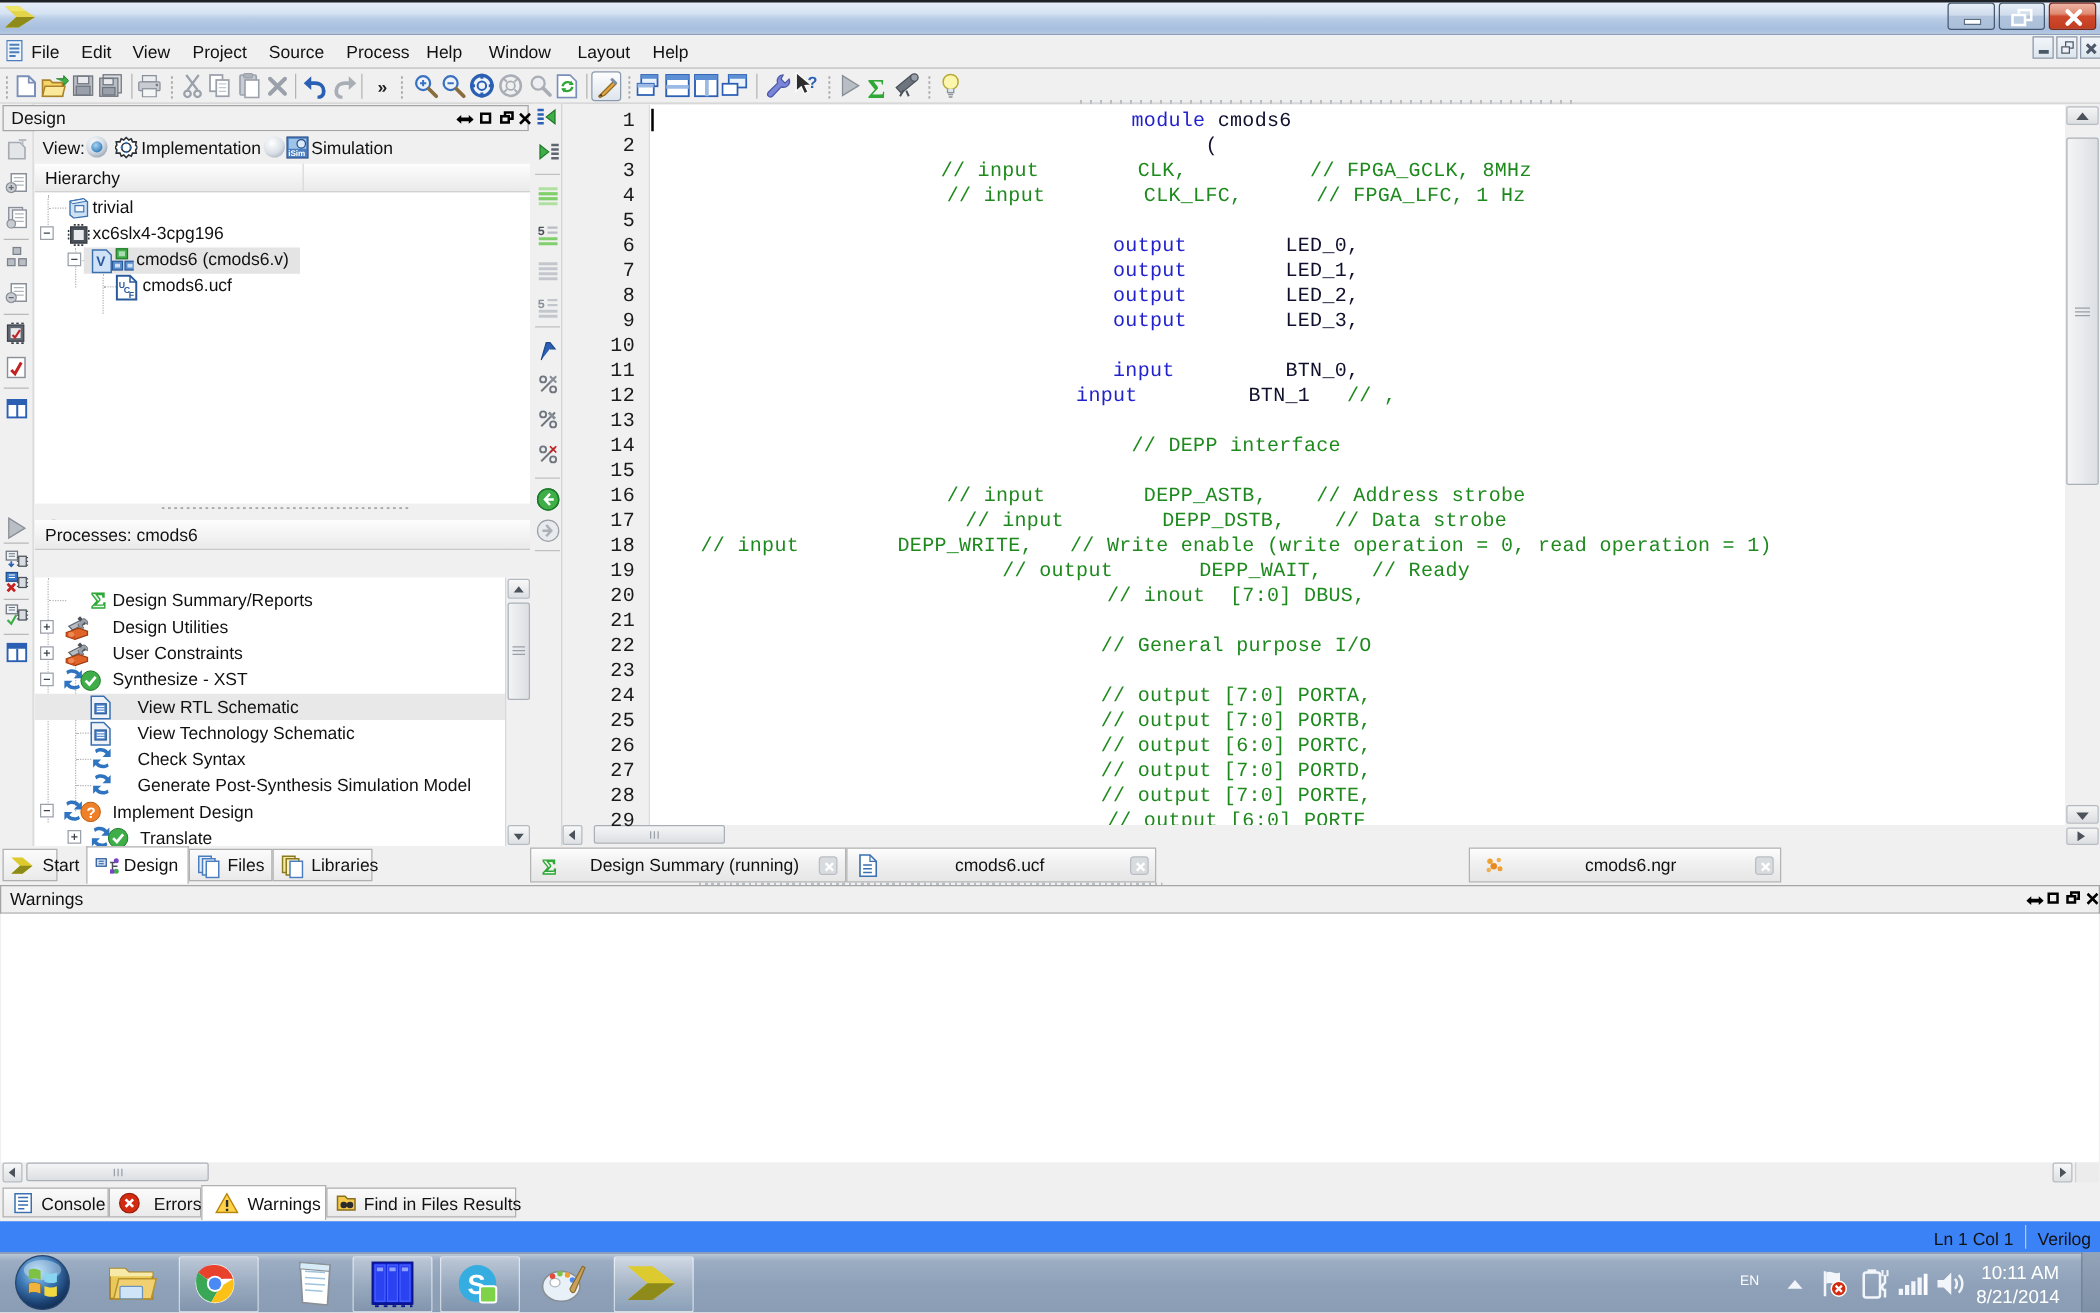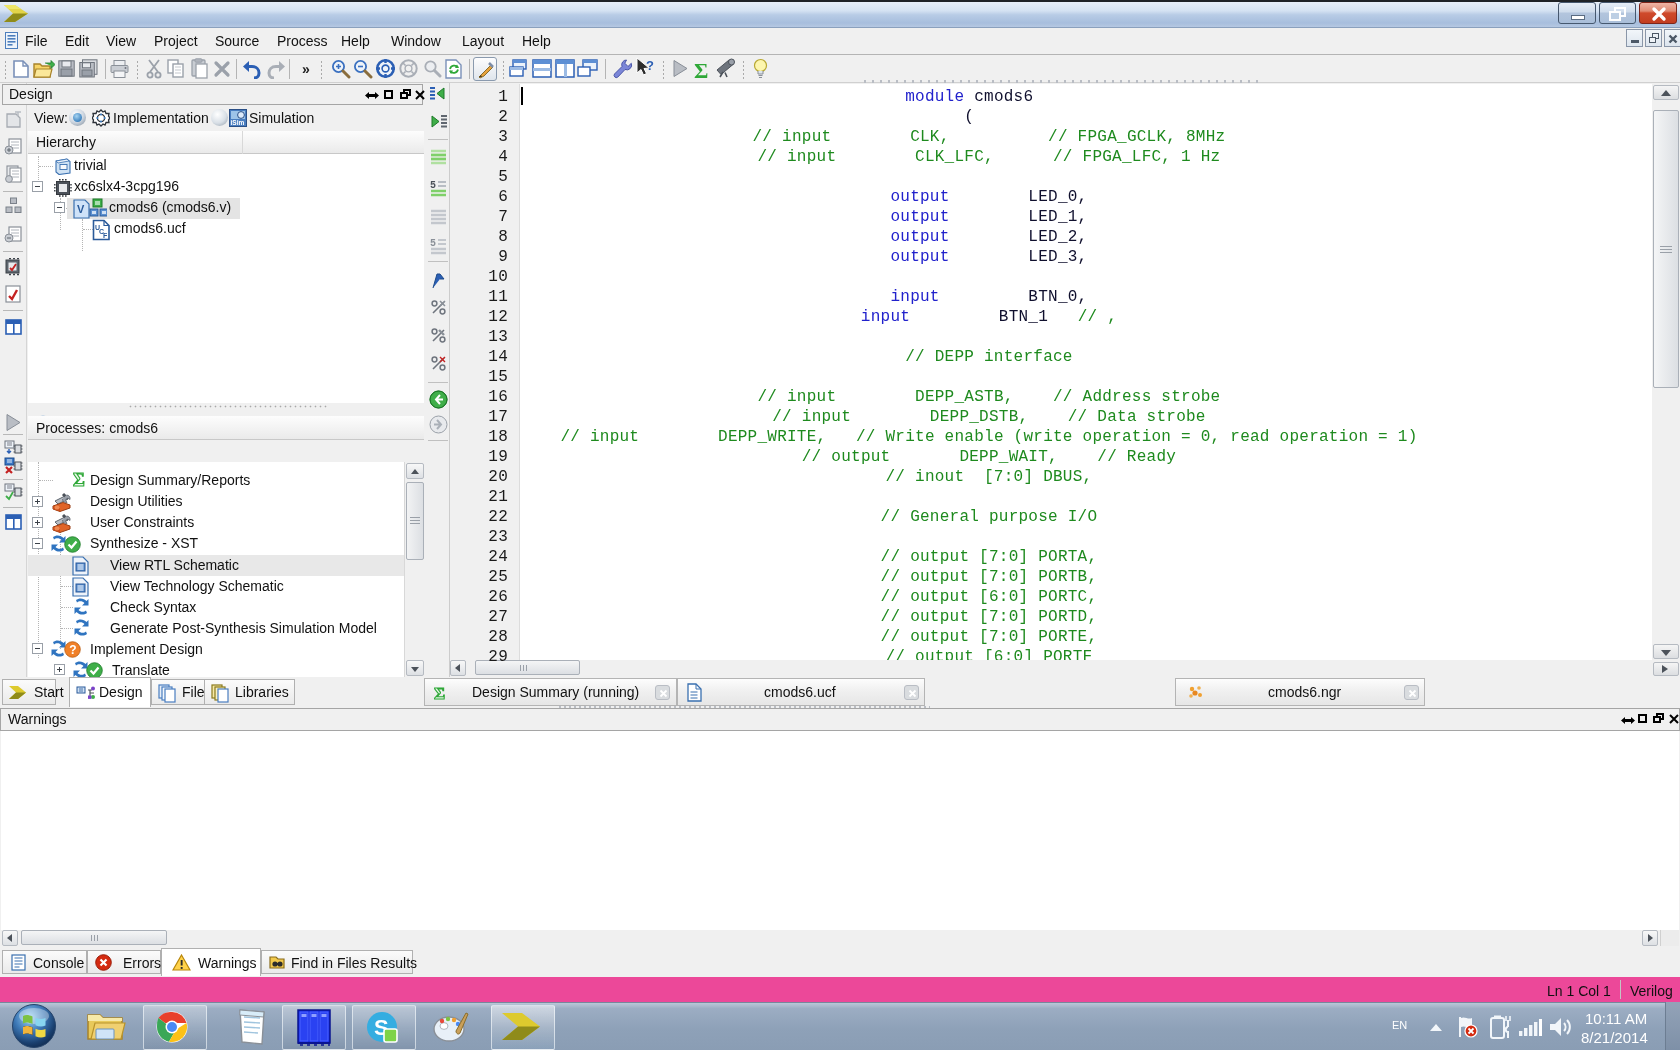--- a/index.html
+++ b/index.html
@@ -34,21 +34,21 @@
 .kw { color:#2222cc; }
 .cm { color:#1e8a1e; }
 .id { color:#10102e; }
 #tabbar { left:425px; top:677px; width:1255px; height:31px; background:#f0f0f0; }
 .ftab { position:absolute; top:1px; height:28px; border:1px solid #b4b4b4; background:linear-gradient(#fdfdfd,#f0f0f0 45%,#e6e6e6); }
 #warnhdr { left:0; top:708px; width:1680px; height:23px; background:#f0f0f0; border:1px solid #a5a5a5; }
 #warnbody { left:1px; top:731px; width:1678px; height:199px; background:#fff; }
 #warnscroll { left:1px; top:930px; width:1678px; height:17px; background:#f0f0f0; }
 #bottomtabs { left:0; top:947px; width:1680px; height:30px; background:#f0f0f0; }
 .btab { position:absolute; top:3px; height:24px; border:1px solid #b0b0b0; background:linear-gradient(#fbfbfb,#eaeaea); }
-#statusbar { left:0; top:977px; width:1680px; height:25px; background:#ec4899; }
+#statusbar { left:0; top:977px; width:1680px; height:25px; background:#3b82f6; }
 #taskbar { left:0; top:1002px; width:1680px; height:48px;
   background:linear-gradient(#bac7d8 0%, #9cadc3 12%, #8ea1b8 55%, #8a9db4 100%);
   border-top:1px solid #77879c; }
 .taskbtn { position:absolute; top:2px; width:64px; height:45px; border:1px solid rgba(250,253,255,0.6); border-radius:2px;
   background:linear-gradient(rgba(255,255,255,0.3), rgba(255,255,255,0.1) 50%, rgba(30,50,80,0.08)); }
 .tray { position:absolute; color:#fff; }
 .vsb-arrow { position:absolute; left:1px; width:26px; height:15px; background:linear-gradient(#f5f5f5,#dcdee1); border:1px solid #b5bac1; border-radius:2px; }
 .tri { width:0; height:0; position:absolute; }
 </style>
 </head>
@@ -694,21 +694,21 @@
     <span class="cm">// output [7:0] PORTA,</span>
     <span class="cm">// output [7:0] PORTB,</span>
     <span class="cm">// output [6:0] PORTC,</span>
     <span class="cm">// output [7:0] PORTD,</span>
     <span class="cm">// output [7:0] PORTE,</span>
     <span class="cm">// output [6:0] PORTF</span></pre>
 </div>
 <div class="a" style="left:521px;top:87px;width:2px;height:18px;background:#000"></div>
 
 <div class="a" id="paneltabs" style="left:0;top:677px;width:425px;height:31px;background:#f0f0f0">
-  <div class="btab" style="left:2px;top:2px;width:54px;height:26px">
+  <div class="btab" style="left:2px;top:2px;width:44px;height:26px">
     <svg style="left:5px;top:5px" width="22" height="15" viewBox="0 0 22 15">
       <polygon points="1,1 10,1 18,7.5 10,14 1,14 8,7.5" fill="#ddca2e"></polygon>
       <polygon points="1,14 8,7.5 18,7.5 10,14" fill="#8f8b1a"></polygon>
     </svg>
     <span class="a" style="left:31px;top:4px">Start</span>
   </div>
   <div class="btab" style="left:69px;top:0px;width:82px;height:30px;background:#fff;border-bottom:0">
     <svg style="left:6px;top:7px" width="20" height="17" viewBox="0 0 20 17">
       <rect x="1" y="2" width="8" height="6" fill="#cfe0f4" stroke="#2a5a9a"></rect>
       <path d="M3 4 h4 M3 6 h4" stroke="#2a5a9a" stroke-width="0.8"></path>
@@ -720,21 +720,21 @@
     <span class="a" style="left:29px;top:6px">Design</span>
   </div>
   <div class="btab" style="left:151px;top:2px;width:67px;height:26px">
     <svg style="left:6px;top:4px" width="18" height="19" viewBox="0 0 18 19">
       <rect x="1" y="1" width="10" height="13" fill="#e6eef8" stroke="#4a7ec0" stroke-width="1.2"></rect>
       <rect x="4" y="3" width="10" height="13" fill="#f2f7fc" stroke="#4a7ec0" stroke-width="1.2"></rect>
       <rect x="7" y="5" width="10" height="13" fill="#fff" stroke="#4a7ec0" stroke-width="1.2"></rect>
     </svg>
     <span class="a" style="left:30px;top:4px">Files</span>
   </div>
-  <div class="btab" style="left:204px;top:2px;width:91px;height:26px">
+  <div class="btab" style="left:218px;top:2px;width:80px;height:26px">
     <svg style="left:6px;top:4px" width="18" height="19" viewBox="0 0 18 19">
       <rect x="1" y="1" width="10" height="13" fill="#f5e9a8" stroke="#8a7a1d" stroke-width="1.2"></rect>
       <rect x="4" y="3" width="10" height="13" fill="#fbf2c4" stroke="#8a7a1d" stroke-width="1.2"></rect>
       <rect x="7" y="5" width="10" height="13" fill="#fff" stroke="#4a7ec0" stroke-width="1.2"></rect>
     </svg>
     <span class="a" style="left:30px;top:4px">Libraries</span>
   </div>
 </div>
 
 <div class="a" style="left:864px;top:80px;width:398px;height:3px;background-image:repeating-linear-gradient(90deg,#b9bdc4 0 2px,transparent 2px 8px)"></div>

